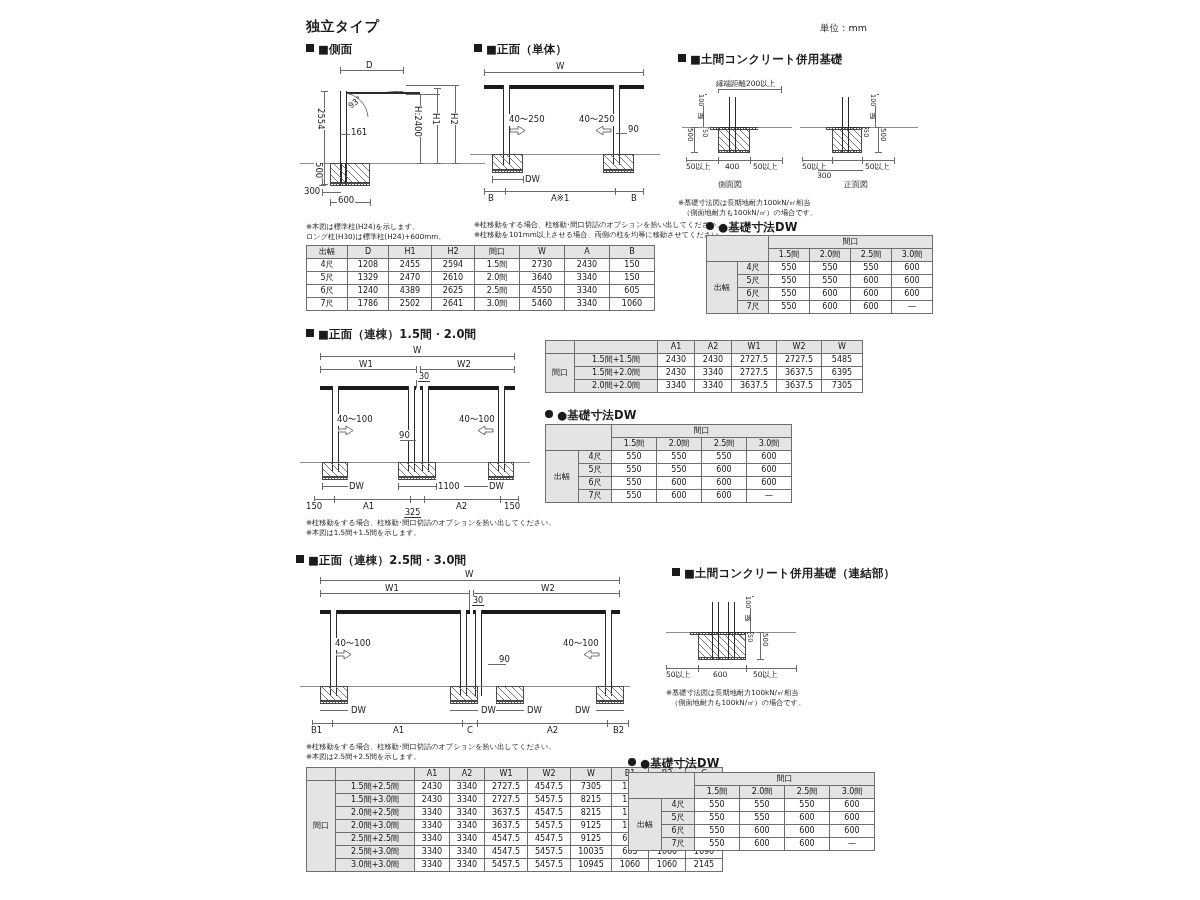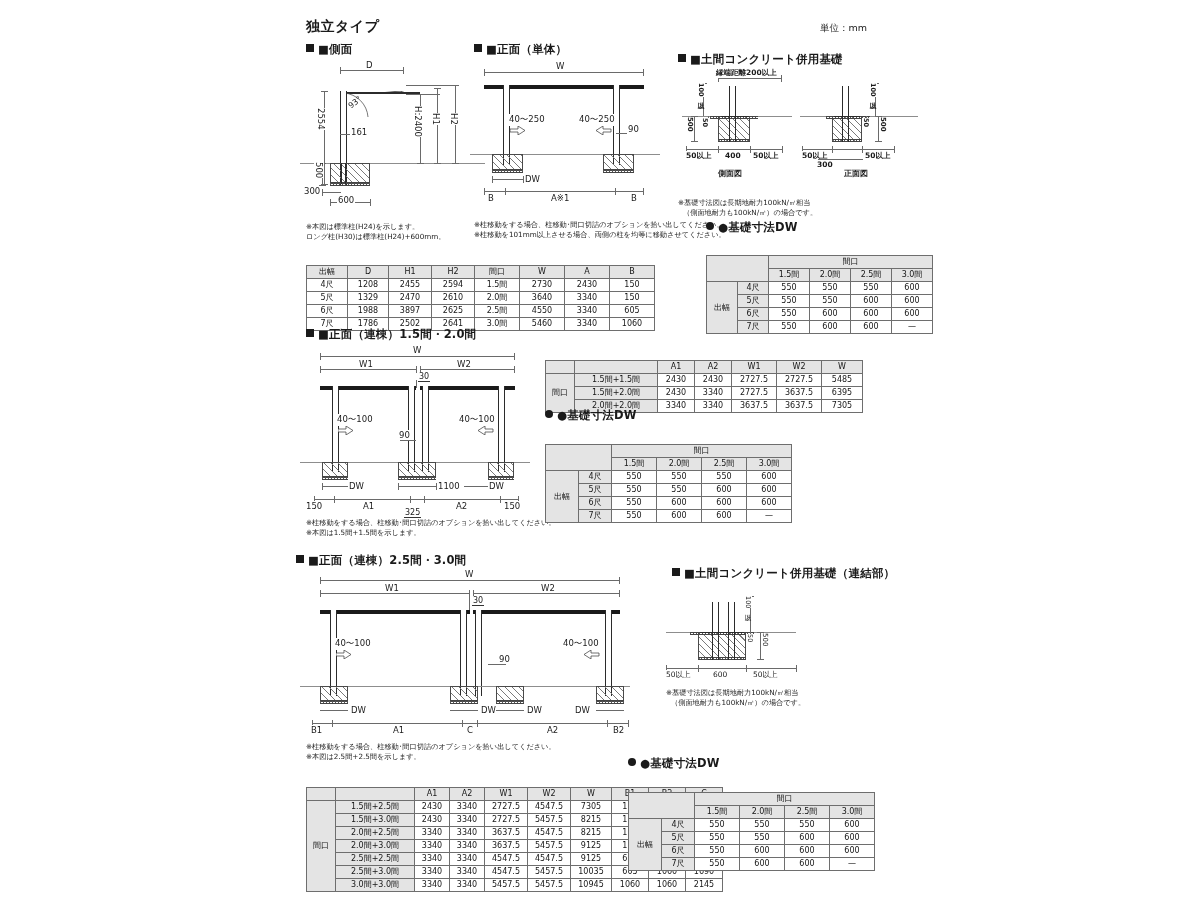--- a/index.html
+++ b/index.html
@@ -35,21 +35,21 @@
 
   
   table.t{border-collapse:collapse;font-size:8px;background:#fff;}
   table.t th,table.t td{
     border:1px solid #6e6e6e;text-align:center;
     padding:1px 2px;line-height:1.25;color:#151515;white-space:nowrap;
   }
   table.t th{background:#e4e4e4;font-weight:normal;}
   table.t td.hd{background:#e4e4e4;}
   table.t td.lead{background:#e4e4e4;}
-  .tbl-wrap{position:absolute;margin-top:20px;}
+  .tbl-wrap{position:absolute;}
   .dimtxt{position:absolute;font-size:8.5px;background:#fff;padding:0 1px;white-space:nowrap;}
   .dimtxt-sm{position:absolute;font-size:7.5px;background:#fff;padding:0 1px;white-space:nowrap;}
   .underline{border-bottom:1px solid #333;}
 </style>
 </head>
 <body>
 
 <div class="abs ttl-main" style="left:306px;top:18px;">独立タイプ</div>
 <div class="abs unit" style="left:820px;top:22px;">単位：mm</div>
 
@@ -142,22 +142,22 @@
           <td>2594</td>
         </tr>
       <tr>
           <td>5尺</td>
           <td>1329</td>
           <td>2470</td>
           <td>2610</td>
         </tr>
       <tr>
           <td>6尺</td>
-          <td>1988</td>
-          <td>3897</td>
+          <td>1240</td>
+          <td>4389</td>
           <td>2625</td>
         </tr>
       <tr>
           <td>7尺</td>
           <td>1786</td>
           <td>2502</td>
           <td>2641</td>
         </tr>
     </tbody>
   </table>
@@ -248,21 +248,21 @@
           <td>5460</td>
           <td>3340</td>
           <td>1060</td>
         </tr>
     </tbody>
   </table>
 </div>
 
 <div class="abs sec-ttl" style="left:678px;top:52px;"><span class="bullet"></span><span>■土間コンクリート併用基礎</span></div>
 
-<div class="abs" style="left:672px;top:56px;width:250px;height:130px;font-weight:bold;">
+<div class="abs" style="left:672px;top:67px;width:250px;height:130px;">
 
   <div class="abs" style="left:0px;top:0px;width:120px;height:120px;">
 
     <div class="hl-thin" style="left:46px;top:22px;width:64px;"></div>
     <div class="vl-thin" style="left:46px;top:19px;height:7px;"></div>
     <div class="vl-thin" style="left:109px;top:19px;height:7px;"></div>
     <div class="dimtxt-sm" style="left:43px;top:12px;">縁端距離200以上</div>
 
     <div class="vl-thin" style="left:31px;top:27px;height:33px;"></div>
     <div class="hl-thin" style="left:28px;top:27px;width:7px;"></div>

